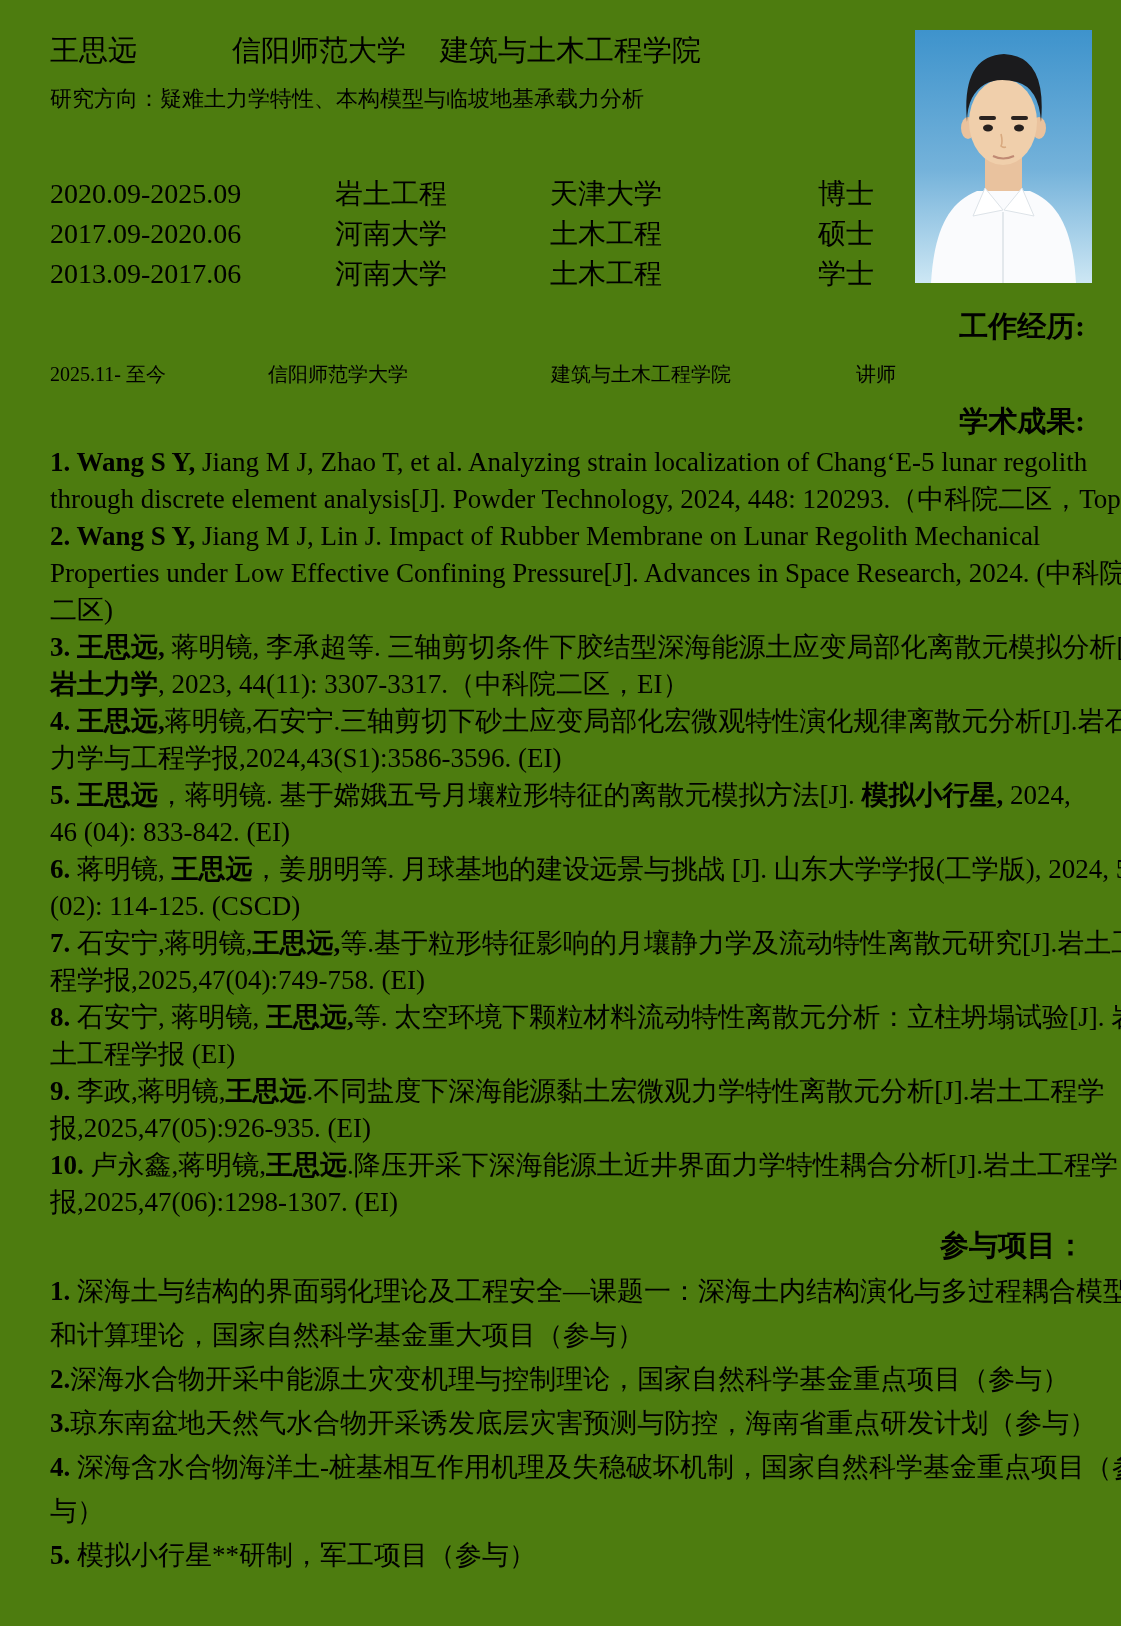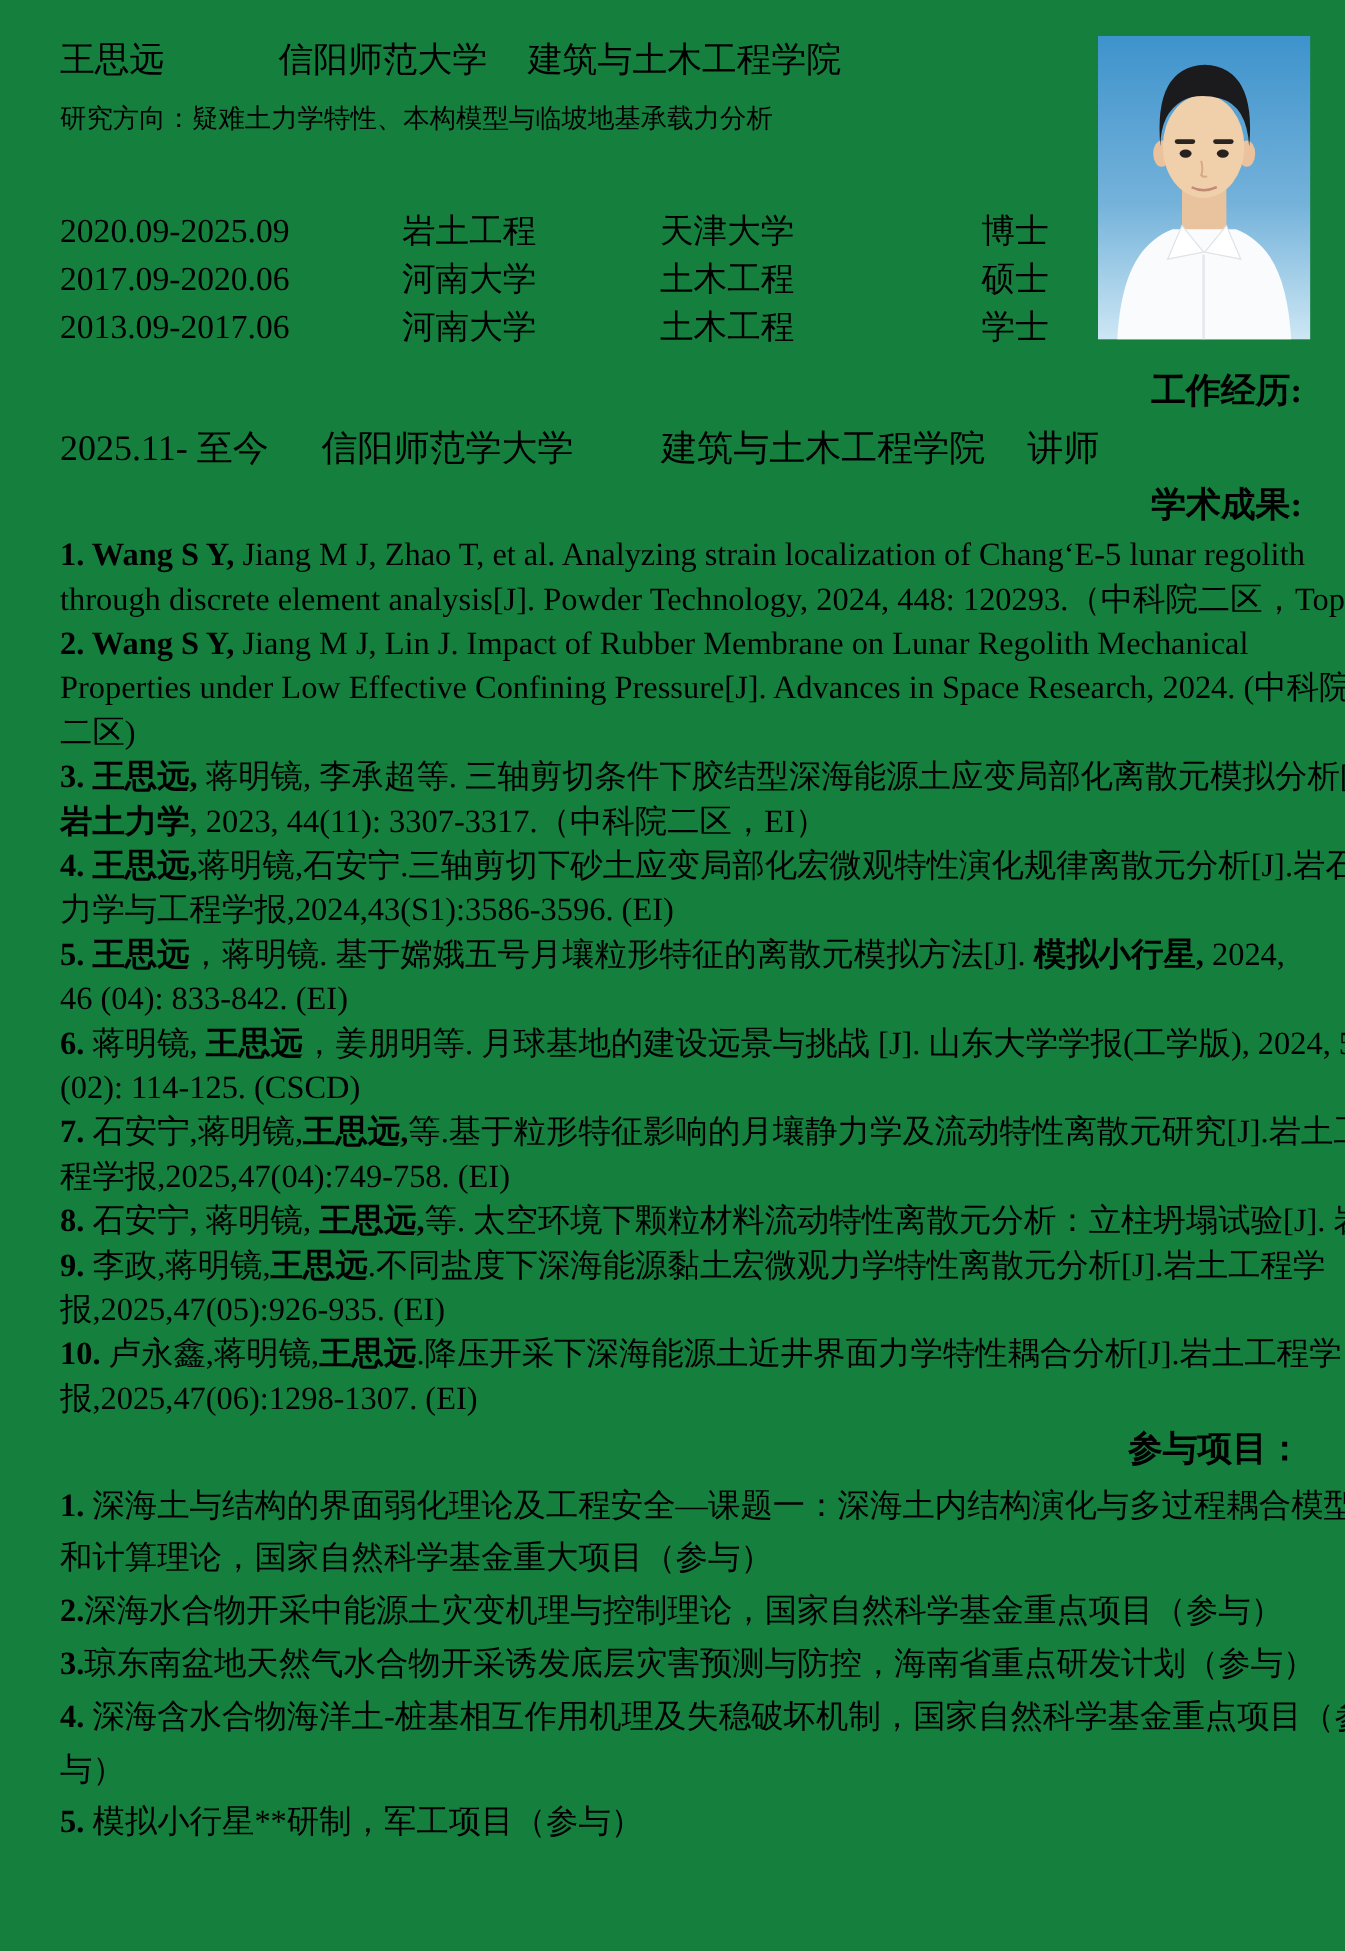--- a/index.html
+++ b/index.html
@@ -2,21 +2,21 @@
 <html><head>
 <meta charset="utf-8">
 <style>
   html,body{margin:0;padding:0;background:#ffffff;}
   .page{
     position:relative;
     width:1121px;height:1626px;
     box-sizing:border-box;
     padding:26px 36px 0 50px;
     overflow:hidden;
-    background:#15803d;
+    background:#4d7c0f;
     color:#000000;
     font-family:"Liberation Serif","DejaVu Serif",serif;
   }
   .nowrap{white-space:nowrap;}
   .line1{font-size:29px;line-height:48px;}
   .line1 .name{margin-right:95px;}
   .line1 .univ{margin-right:34px;}
   .email-line{font-size:28px;line-height:48px;}
   .research-line{font-size:22px;line-height:50px;}
   .sec-heading{font-size:29px;font-weight:bold;line-height:50px;text-align:right;}
@@ -24,21 +24,21 @@
   .sec-heading.academic{line-height:46px;}
   .sec-heading.projects{line-height:48px;}
   .edu-row{
     display:grid;
     grid-template-columns:285px 215px 268px auto;
     font-size:28px;line-height:40px;white-space:nowrap;
   }
   .work-row{
     display:grid;
     grid-template-columns:218px 283px 305px auto;
-    font-size:30px;line-height:48px;white-space:nowrap;
+    font-size:20px;line-height:48px;white-space:nowrap;
   }
   .pub-line{font-size:27px;line-height:37px;white-space:nowrap;}
   .proj-line{font-size:27px;line-height:44px;white-space:nowrap;}
   .b{font-weight:bold;}
   .photo-frame{
     position:absolute;left:915px;top:30px;width:177px;height:253px;
   }
   .photo-frame svg{display:block;width:100%;height:100%;}
 </style>
 </head>
@@ -111,20 +111,21 @@
       <div>
         <div class="pub-line nowrap"><span class="b">6. </span><span class="">蒋明镜, </span><span class="b">王思远</span><span class="">，姜朋明等. 月球基地的建设远景与挑战 [J]. 山东大学学报(工学版), 2024, 54</span></div>
         <div class="pub-line nowrap"><span class="">(02): 114-125. (CSCD)</span></div>
       </div>
       <div>
         <div class="pub-line nowrap"><span class="b">7. </span><span class="">石安宁,蒋明镜,</span><span class="b">王思远,</span><span class="">等.基于粒形特征影响的月壤静力学及流动特性离散元研究[J].岩土工</span></div>
         <div class="pub-line nowrap"><span class="">程学报,2025,47(04):749-758. (EI)</span></div>
       </div>
       <div>
         <div class="pub-line nowrap"><span class="b">8. </span><span class="">石安宁, 蒋明镜, </span><span class="b">王思远,</span><span class="">等. 太空环境下颗粒材料流动特性离散元分析：立柱坍塌试验[J]. 岩</span></div>
+        <div class="pub-line nowrap"><span class="">土工程学报 (EI)</span></div>
       </div>
       <div>
         <div class="pub-line nowrap"><span class="b">9. </span><span class="">李政,蒋明镜,</span><span class="b">王思远</span><span class="">.不同盐度下深海能源黏土宏微观力学特性离散元分析[J].岩土工程学</span></div>
         <div class="pub-line nowrap"><span class="">报,2025,47(05):926-935. (EI)</span></div>
       </div>
       <div>
         <div class="pub-line nowrap"><span class="b">10. </span><span class="">卢永鑫,蒋明镜,</span><span class="b">王思远</span><span class="">.降压开采下深海能源土近井界面力学特性耦合分析[J].岩土工程学</span></div>
         <div class="pub-line nowrap"><span class="">报,2025,47(06):1298-1307. (EI)</span></div>
       </div>
     </div>

